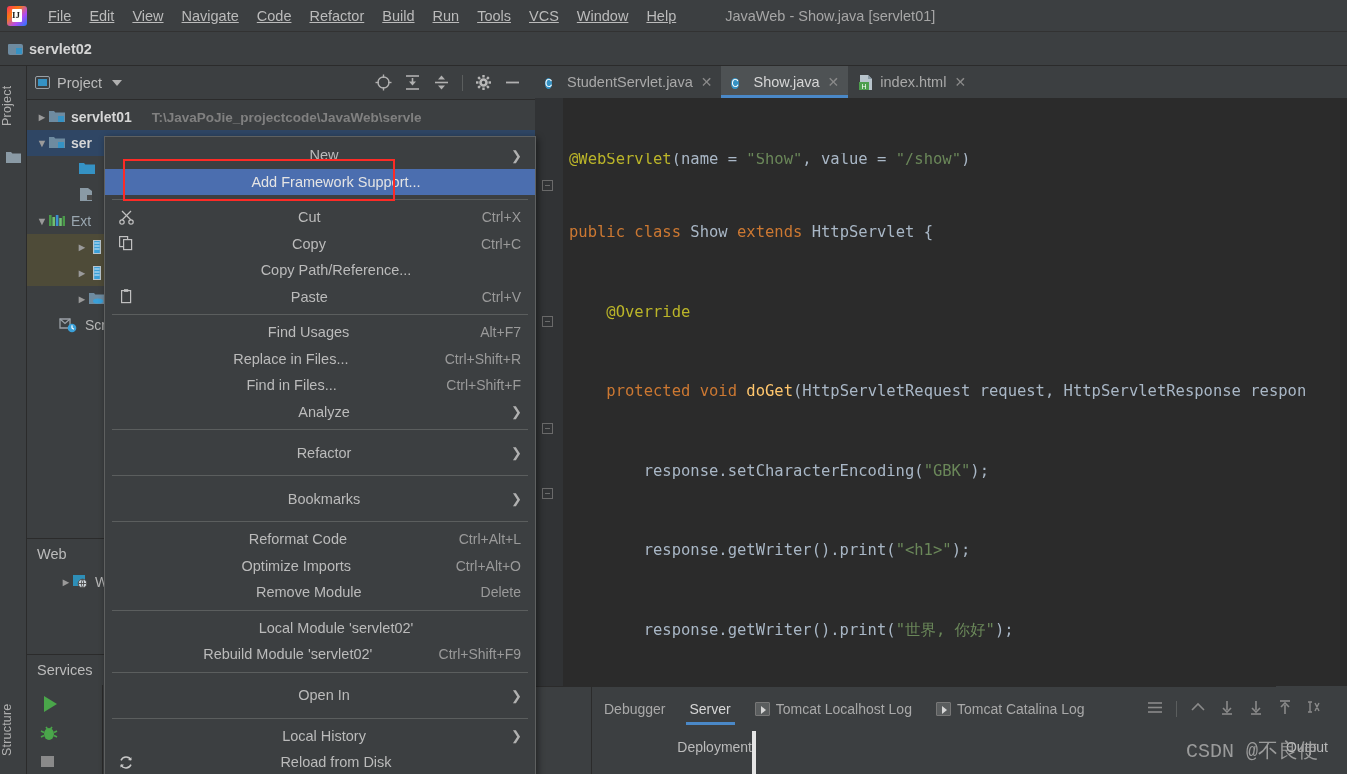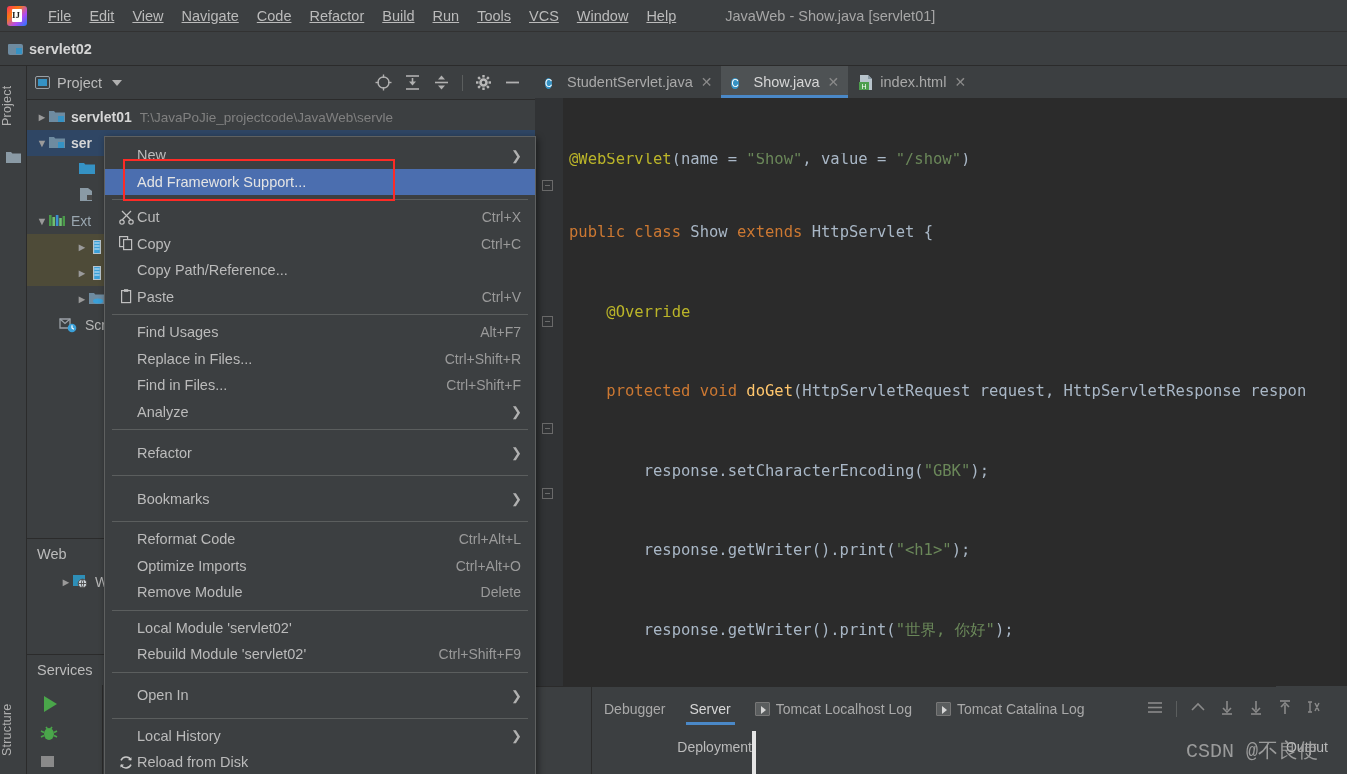--- a/index.html
+++ b/index.html
@@ -98,21 +98,21 @@
 
   .tree { position: absolute; top: 34px; left: 0; width: 508px; height: 480px; background:#3c3f41; padding-top:4px; }
   .trow {
     height: 26px; display: flex; align-items: center; font-size: 14px;
     color: #bbbbbb; white-space: nowrap; padding-left: 8px;
   }
   .trow.sel { background: #2f4664; }
   .trow.libsel { background: #4e4b38; }
   .arrow-r, .arrow-d { width: 14px; flex: none; color:#9a9a9a; font-size: 11px; text-align:center; }
   .tname { font-weight: bold; color: #d6d6d6; }
-  .tpath { color: #808080; font-weight: normal; margin-left: 8px; font-size: 13.5px; }
+  .tpath { color: #808080; font-weight: bold; margin-left: 20px; font-size: 13.5px; }
   .ico16 { width: 16px; height: 14px; margin-right: 6px; position: relative; flex: none; }
 
   .scroll-h {
     position: absolute; left: 30px; top: 524px; width: 70px; height: 5px;
     background: #5a5d5e; border-radius: 3px;
   }
 
   
   .web-panel {
     position: absolute; left: 27px; top: 538px; width: 508px; height: 116px;
@@ -214,21 +214,21 @@
     position: absolute; left: 104px; top: 136px; width: 432px;
     background: #3c3f41; border: 1px solid #5e6060;
     box-shadow: 2px 2px 7px rgba(0,0,0,.45); z-index: 50; padding: 5px 0 0 0;
   }
   .mi {
     height: 26.5px; display: flex; align-items: center; font-size: 14.5px;
     color: #bbbbbb; padding-left: 10px; position: relative; white-space: nowrap;
   }
   .mi.sel { background: #4b6eaf; color: #e4e4e4; }
   .mi .mico { width: 22px; flex: none; display:flex; align-items:center; justify-content:center; }
-  .mi .mlabel { flex: 1; }
+  .mi .mlabel { flex: 1; text-align: center; }
   .mi .mkey { color: #9a9a9a; font-size: 14px; padding-right: 14px; }
   .mi .msub { color: #b0b0b0; font-size: 13px; padding-right: 13px; }
   .msep { height: 1px; background: #5b5e5e; margin: 4px 7px; }
   .redbox {
     position: absolute; left: 123px; top: 159px; width: 272px; height: 42px;
     border: 2.5px solid #fd2b26; z-index: 60; pointer-events: none;
   }
 </style>
 </head>
 <body>

